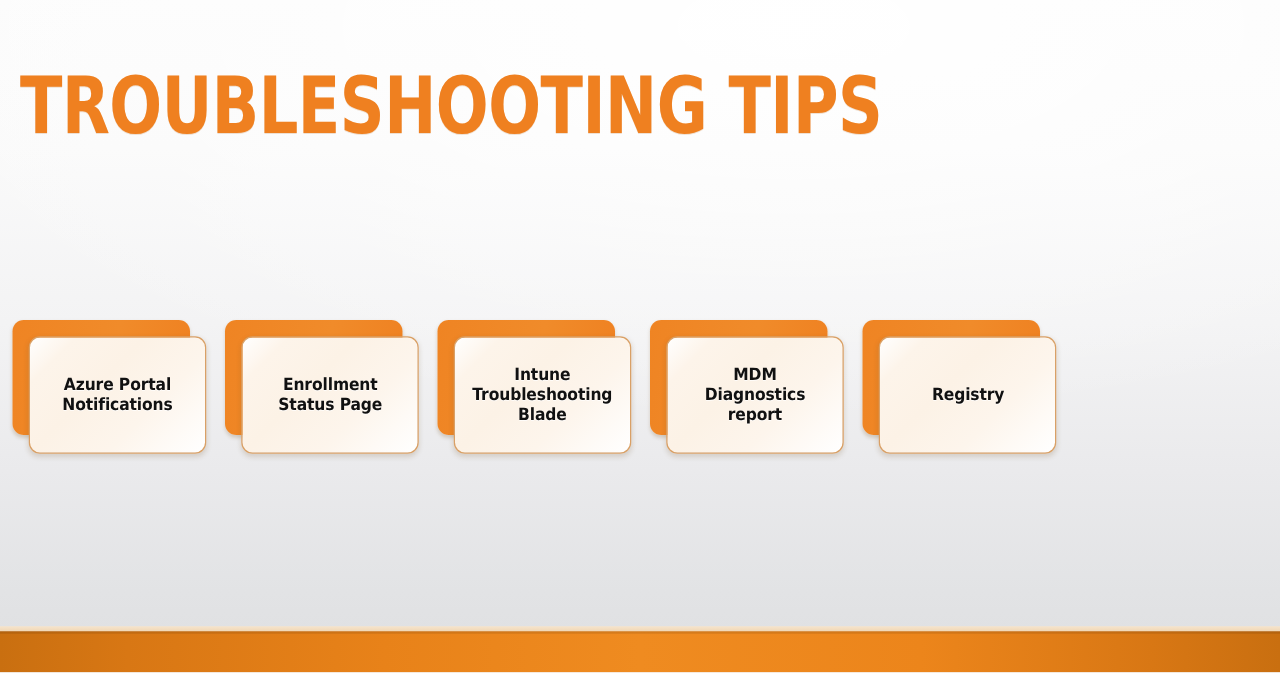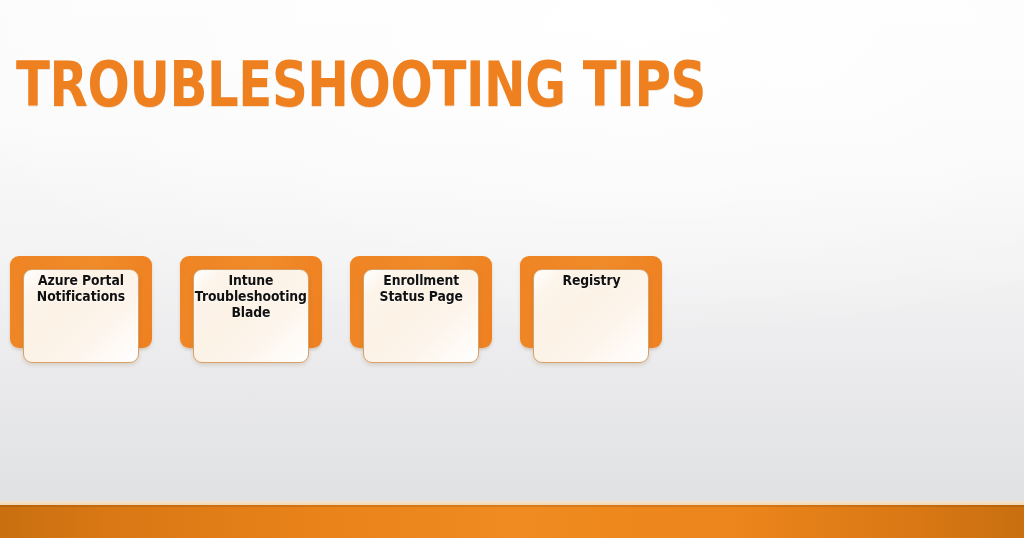--- a/index.html
+++ b/index.html
@@ -77,35 +77,35 @@
     border-radius: 9px;
     background: linear-gradient(100deg, #ef8423 0%, #f08b2a 55%, #ef8020 100%);
     box-shadow: 0 2px 3px rgba(120,80,30,0.22);
   }
 
   
   .card-front {
     position: absolute;
     left: 13px;
     top: 13px;
-    width: 116px;
+    width: 142px;
     height: 94px;
     box-sizing: border-box;
     border: 1.6px solid #d9a066;
     border-radius: 9px;
     background:
       linear-gradient(135deg,
         #ffffff 0%,
         #fdf4ea 16%,
         #fcf2e6 40%,
         #fdf5ec 66%,
         #ffffff 100%);
     box-shadow: 0 2px 4px rgba(120,90,50,0.20);
     display: flex;
-    align-items: flex-start;
+    align-items: center;
     justify-content: center;
     padding: 2px 6px;
   }
 
   .card-label {
     font-family: "DejaVu Sans", "Liberation Sans", sans-serif;
     font-weight: bold;
     font-size: 13.5px;
     line-height: 16px;
     color: #111111;
@@ -160,31 +160,37 @@
     <div class="card">
       <div class="card-back"></div>
       <div class="card-front">
         <span class="card-label">Azure Portal<br>Notifications</span>
       </div>
     </div>
 
     <div class="card">
       <div class="card-back"></div>
       <div class="card-front">
+        <span class="card-label">Enrollment<br>Status Page</span>
+      </div>
+    </div>
+
+    <div class="card">
+      <div class="card-back"></div>
+      <div class="card-front">
         <span class="card-label">Intune<br>Troubleshooting<br>Blade</span>
       </div>
     </div>
 
     <div class="card">
       <div class="card-back"></div>
       <div class="card-front">
-        <span class="card-label">Enrollment<br>Status Page</span>
-      </div>
-    </div>
-
+        <span class="card-label">MDM Diagnostics<br>report</span>
+      </div>
+    </div>
 
 
     <div class="card">
       <div class="card-back"></div>
       <div class="card-front">
         <span class="card-label">Registry</span>
       </div>
     </div>
 
   </div>

